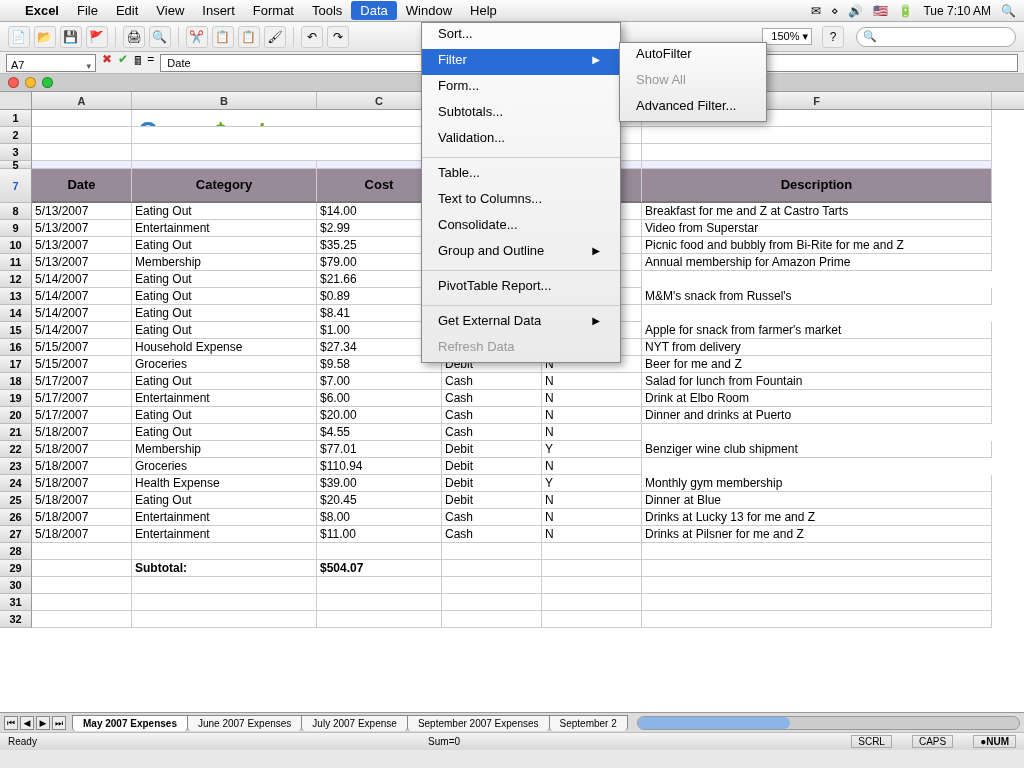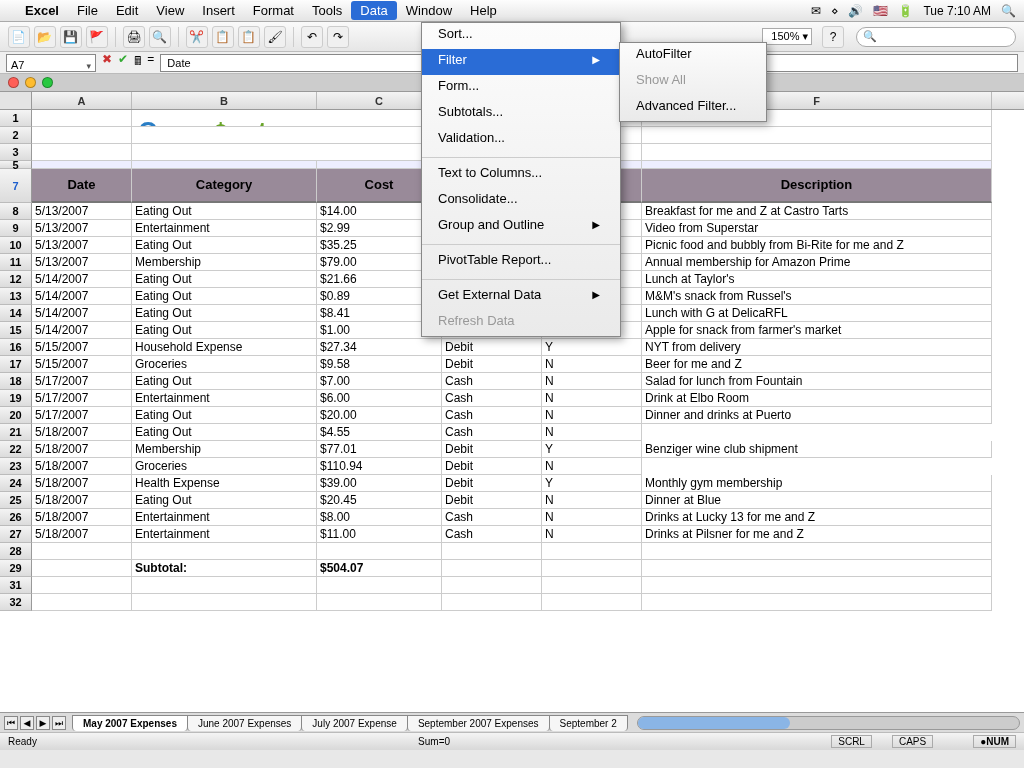--- a/index.html
+++ b/index.html
@@ -108,20 +108,23 @@
     <div class="menu-item">
       <span>Form...</span>
     </div>
     <div class="menu-item">
       <span>Subtotals...</span>
     </div>
     <div class="menu-item">
       <span>Validation...</span>
     </div>
     <div class="menu-sep"></div>
+    <div class="menu-item">
+      <span>Table...</span>
+    </div>
     <div class="menu-item">
       <span>Text to Columns...</span>
     </div>
     <div class="menu-item">
       <span>Consolidate...</span>
     </div>
     <div class="menu-item">
       <span>Group and Outline</span>
       <span class="submenu-arrow">▶</span>
     </div>
@@ -279,39 +282,37 @@
           <div class="cell wE">N</div>
           <div class="cell wF">Annual membership for Amazon Prime</div>
         </div>
         <div class="row">
           <div class="row-hdr">12</div>
           <div class="cell wA">5/14/2007</div>
           <div class="cell wB">Eating Out</div>
           <div class="cell wC">$21.66</div>
           <div class="cell wD">Debit</div>
           <div class="cell wE">N</div>
-          <div class="cell wF">Lunch at Taylor's</div>
         </div>
         <div class="row">
           <div class="row-hdr">13</div>
           <div class="cell wA">5/14/2007</div>
           <div class="cell wB">Eating Out</div>
           <div class="cell wC">$0.89</div>
           <div class="cell wD">Cash</div>
           <div class="cell wE">N</div>
           <div class="cell wF">M&amp;M's snack from Russel's</div>
         </div>
         <div class="row">
           <div class="row-hdr">14</div>
           <div class="cell wA">5/14/2007</div>
           <div class="cell wB">Eating Out</div>
           <div class="cell wC">$8.41</div>
           <div class="cell wD">Debit</div>
           <div class="cell wE">N</div>
-          <div class="cell wF">Lunch with G at DelicaRFL</div>
         </div>
         <div class="row">
           <div class="row-hdr">15</div>
           <div class="cell wA">5/14/2007</div>
           <div class="cell wB">Eating Out</div>
           <div class="cell wC">$1.00</div>
           <div class="cell wD">Cash</div>
           <div class="cell wE">N</div>
           <div class="cell wF">Apple for snack from farmer's market</div>
         </div>
@@ -433,20 +434,29 @@
         <div class="row">
           <div class="row-hdr">29</div>
           <div class="cell wA subtotal"></div>
           <div class="cell wB subtotal">Subtotal:</div>
           <div class="cell wC subtotal">$504.07</div>
           <div class="cell wD subtotal"></div>
           <div class="cell wE subtotal"></div>
           <div class="cell wF subtotal"></div>
         </div>
         <div class="row">
+          <div class="row-hdr">30</div>
+          <div class="cell wA"></div>
+          <div class="cell wB"></div>
+          <div class="cell wC"></div>
+          <div class="cell wD"></div>
+          <div class="cell wE"></div>
+          <div class="cell wF"></div>
+        </div>
+        <div class="row">
           <div class="row-hdr">31</div>
           <div class="cell wA"></div>
           <div class="cell wB"></div>
           <div class="cell wC"></div>
           <div class="cell wD"></div>
           <div class="cell wE"></div>
           <div class="cell wF"></div>
         </div>
         <div class="row">
           <div class="row-hdr">32</div>
@@ -478,14 +488,14 @@
   <div class="hscroll">
       <div class="thumb"></div>
     </div>
 </div>
 
 <div class="status-bar">
   <span>Ready</span>
   <span class="mid">Sum=0</span>
   <span class="ind">SCRL</span>
   <span class="ind">CAPS</span>
-  <span class="ind" style="color:#000;font-weight:bold;margin-left:20px;">●<span>NUM</span></span>
+  <span class="ind" style="color:#000;font-weight:bold;">●<span>NUM</span></span>
 </div>
 
 </body></html>

